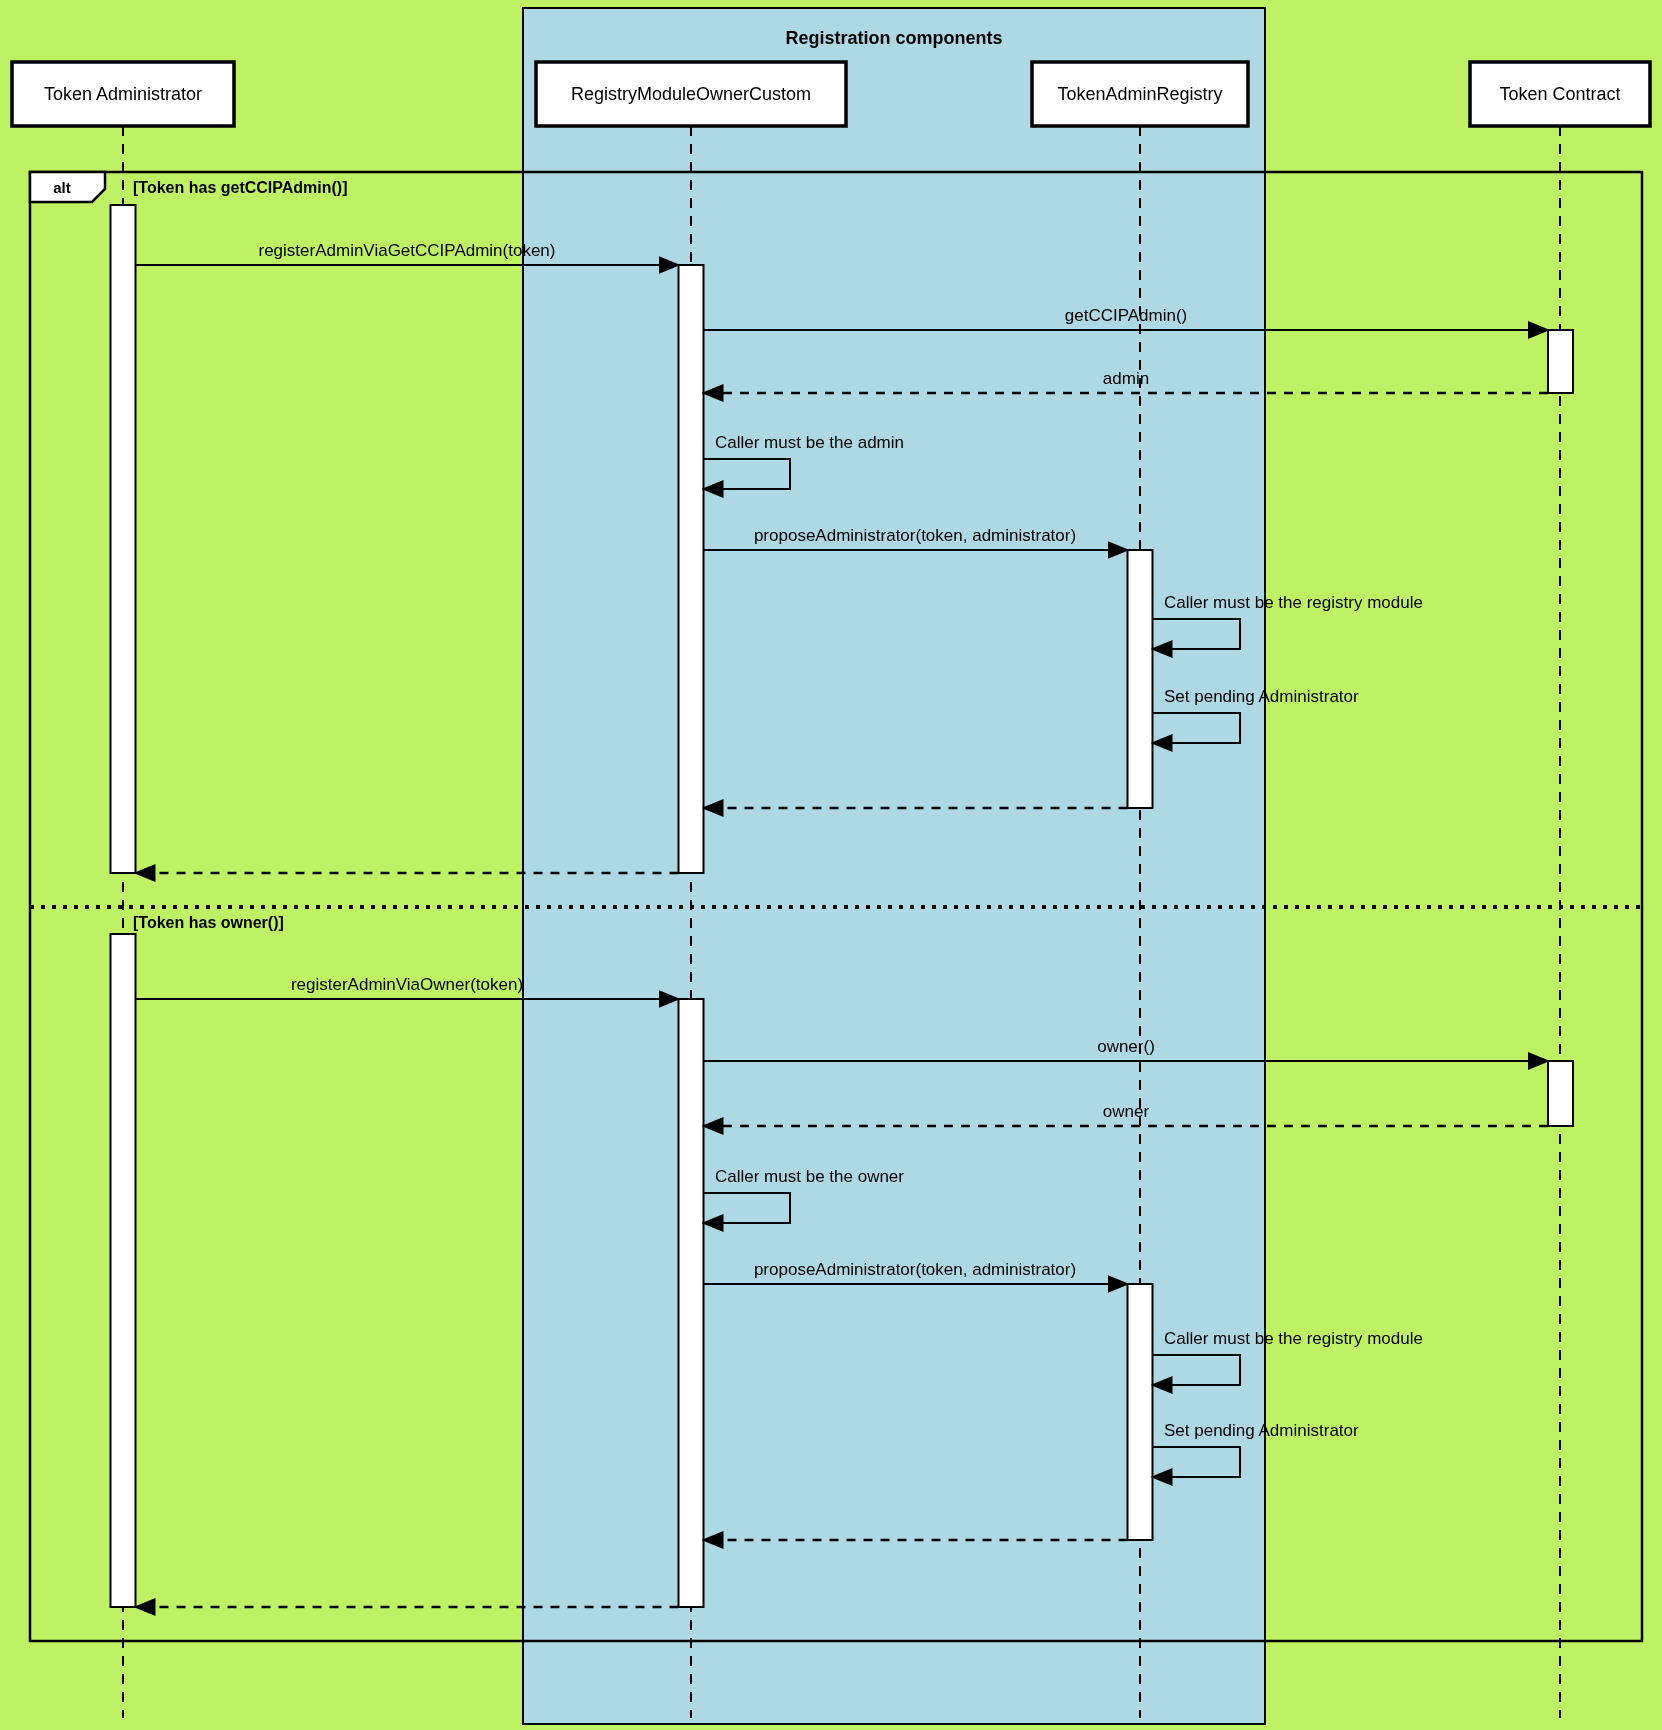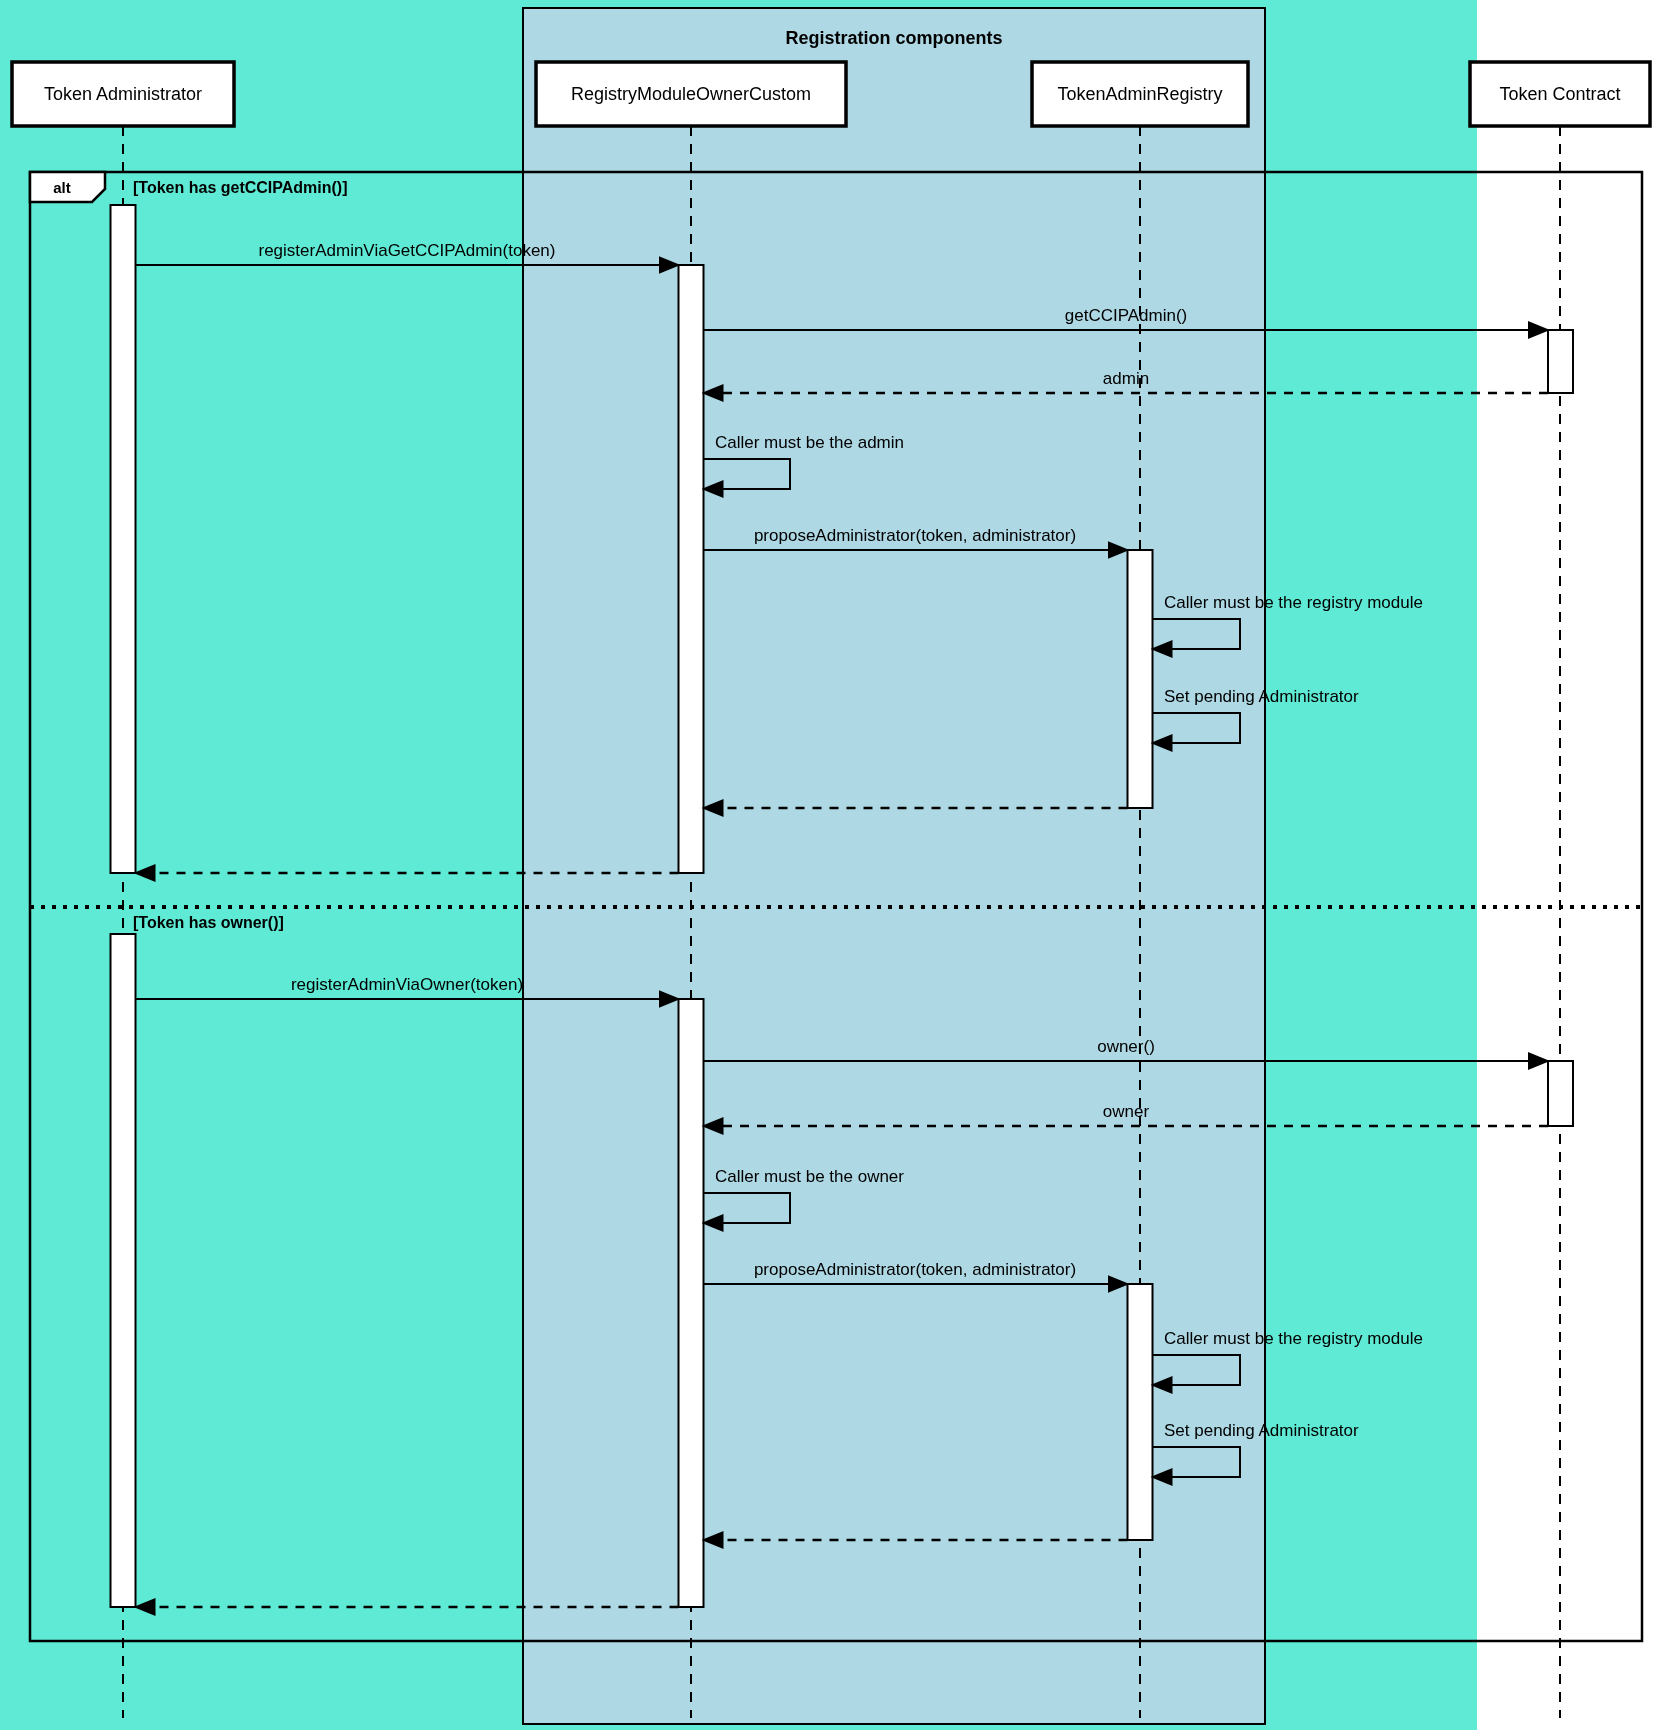--- a/index.html
+++ b/index.html
@@ -1,16 +1,16 @@
 <!DOCTYPE html>
 <html><head>
 <meta charset="utf-8">
 <style>
   html, body { margin: 0; padding: 0; background: #ffffff; }
-  .stage { width: 1477px; height: 1730px; position: relative; background: #5eead4; }
+  .stage { width: 1662px; height: 1730px; position: relative; background: #bef264; }
   svg { display: block; }
   text {
     font-family: "Liberation Sans", sans-serif;
     fill: #000000;
   }
   .actor-label   { font-size: 18px; text-anchor: middle; }
   .title-label   { font-size: 18px; font-weight: bold; text-anchor: middle; }
   .op-label      { font-size: 15px; font-weight: bold; text-anchor: middle; }
   .guard-label   { font-size: 16px; font-weight: bold; text-anchor: start; }
   .msg-label     { font-size: 17px; text-anchor: middle; }

